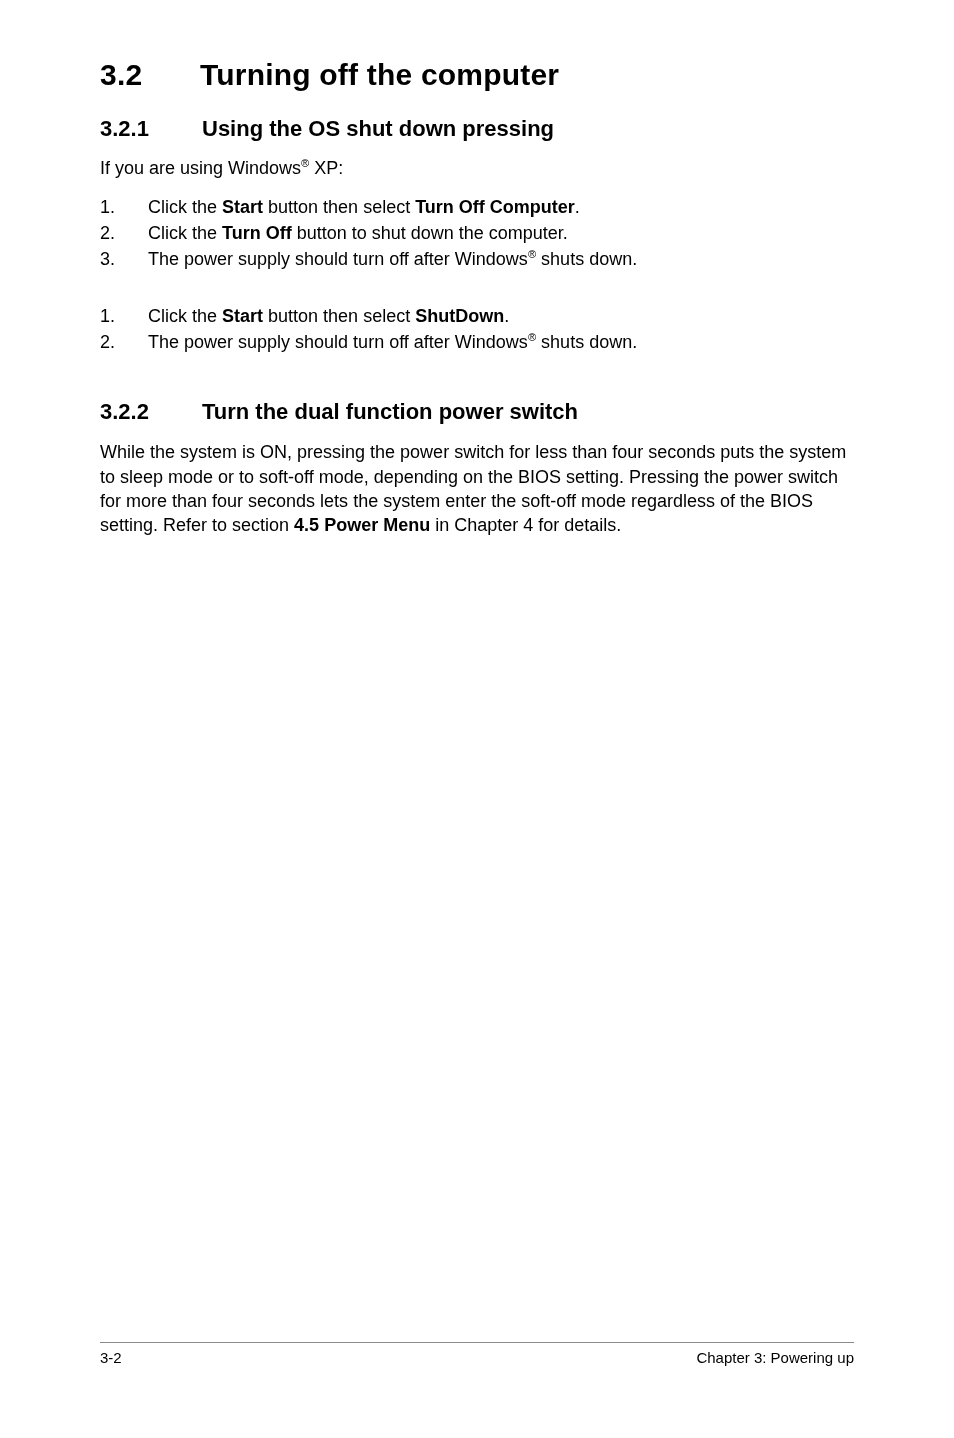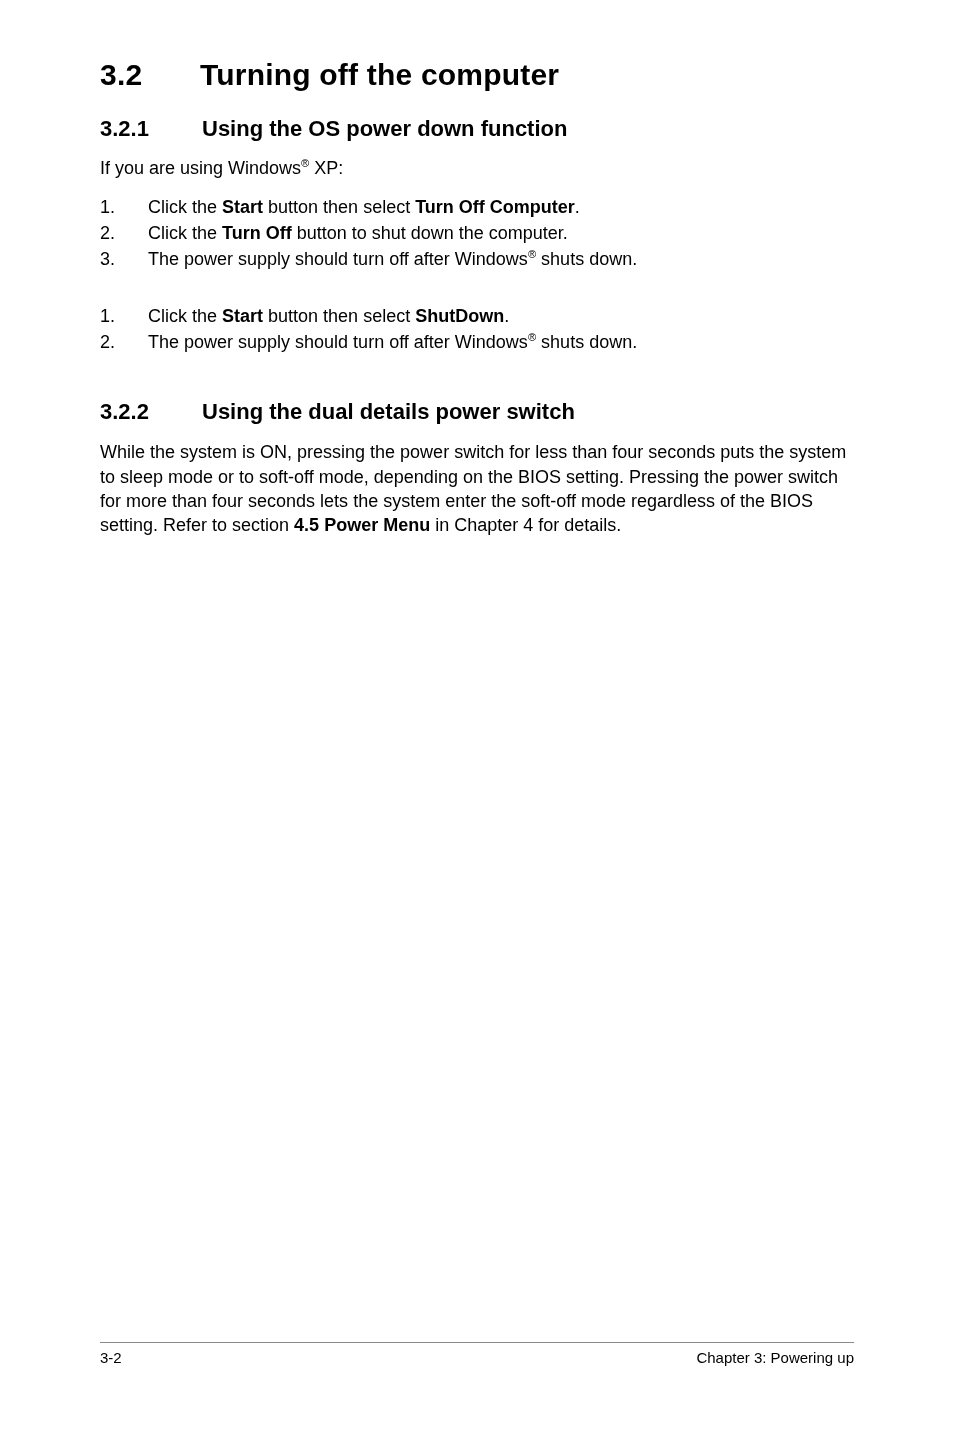--- a/index.html
+++ b/index.html
@@ -25,21 +25,21 @@
 </head>
 <body>
 
 <div class="page">
 
   <div class="h1">
     <span class="h1-num">3.2</span><span>Turning off the computer</span>
   </div>
 
   <div class="h2">
-    <span class="h2-num">3.2.1</span><span>Using the OS power down function</span>
+    <span class="h2-num">3.2.1</span><span>Using the OS shut down pressing</span>
   </div>
 
   <div class="body">
     <p class="p">
       <span>If you are using Windows</span><span class="sup">®</span><span> XP:</span>
     </p>
 
     <ol class="numlist">
       <li>
         <span class="num">1.</span>
@@ -71,21 +71,21 @@
       </li>
       <li>
         <span class="num">2.</span>
         <span class="txt">
           <span>The power supply should turn off after Windows</span><span class="sup">®</span><span> shuts down.</span>
         </span>
       </li>
     </ol>
 
     <div class="h2 sec322-h">
-      <span class="h2-num">3.2.2</span><span>Using the dual details power switch</span>
+      <span class="h2-num">3.2.2</span><span>Turn the dual function power switch</span>
     </div>
 
     <p class="p">
       <span>While the system is ON, pressing the power switch for less than four seconds puts the system to sleep mode or to soft-off mode, depending on the BIOS setting. Pressing the power switch for more than four seconds lets the system enter the soft-off mode regardless of the BIOS setting. Refer to section </span><span class="strong">4.5 Power Menu </span><span> in Chapter 4 for details.</span>
     </p>
   </div>
 
   <div class="footer">
     <hr class="footer-rule">
     <div class="footer-row">

